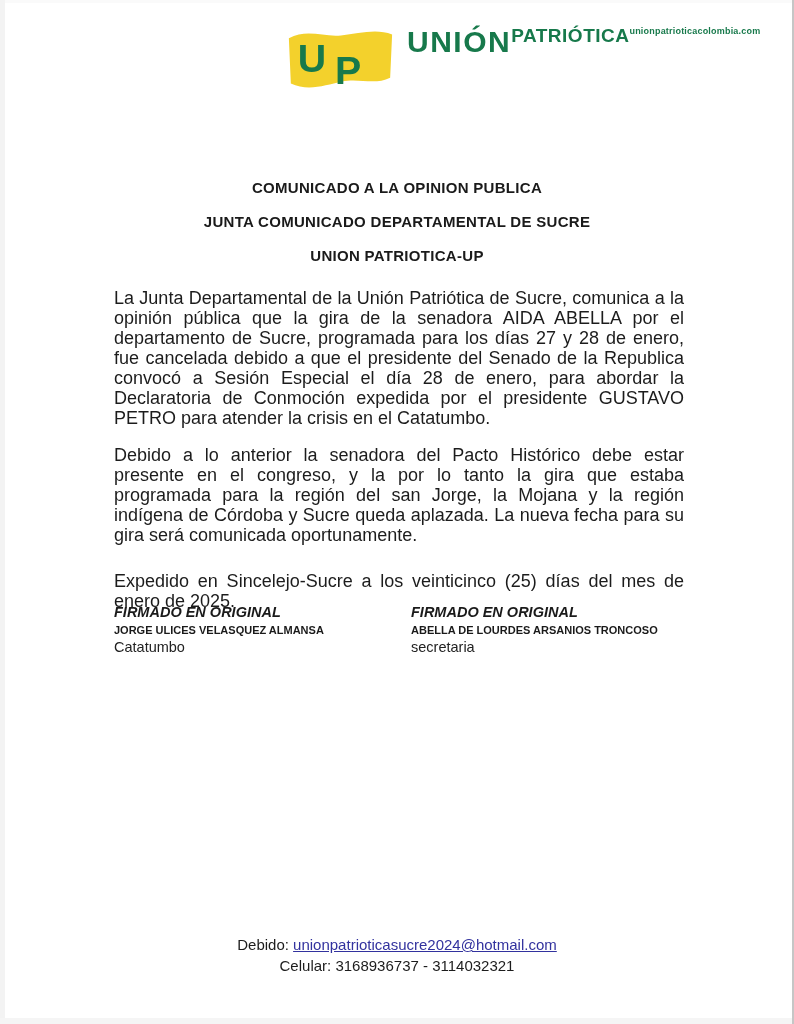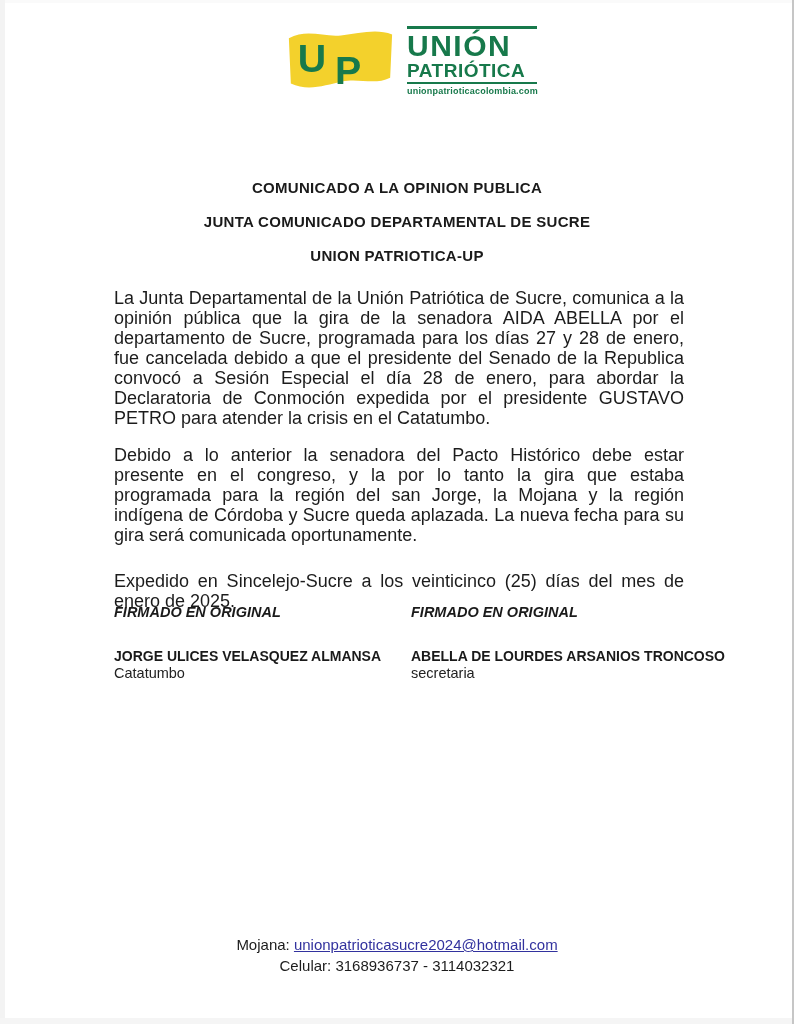--- a/index.html
+++ b/index.html
@@ -27,21 +27,20 @@
     display: flex;
     justify-content: center;
     align-items: flex-start;
     transform: translateX(12px);
     gap: 8px;
   }
   .logo-flag { width: 118px; height: 70px; }
   .logo-textblock {
     width: 130px;
     display: flex;
-    flex-direction: column;
     padding-top: 2px;
   }
   .logo-rule-top { height: 3px; background: #17794b; margin-bottom: 1px; }
   .logo-rule-mid { height: 2px; background: #17794b; margin: 2px 0 2px 0; }
   .logo-name1 {
     color: #17794b; font-weight: bold; font-size: 30px; line-height: 31px;
     letter-spacing: 1.5px; transform: scaleY(0.96); white-space: nowrap;
   }
   .logo-name2 {
     color: #17794b; font-weight: bold; font-size: 19px; line-height: 19px;
@@ -93,23 +92,23 @@
   .sig-col { width: 297px; }
   .sig-col.right { width: 279px; }
   .sig-header {
     font-weight: bold;
     font-style: italic;
     font-size: 14.5px;
     line-height: 16px;
     color: #1a1a1a;
   }
   .sig-name {
-    margin-top: 28px;
+    margin-top: 2px;
     font-weight: bold;
-    font-size: 14px;
+    font-size: 11px;
     line-height: 16px;
     color: #1a1a1a;
     white-space: nowrap;
   }
   .sig-role {
     margin-top: 1px;
     font-size: 14.5px;
     line-height: 17px;
     color: #222;
   }
@@ -170,21 +169,21 @@
     </div>
     <div class="sig-col right">
       <div class="sig-header">FIRMADO EN ORIGINAL</div>
       <div class="sig-name">ABELLA DE LOURDES ARSANIOS TRONCOSO</div>
       <div class="sig-role">secretaria</div>
     </div>
   </div>
 
   <div class="footer">
     <div>
-      <span>Mojana:</span>
+      <span>Debido:</span>
       <a class="email-link">unionpatrioticasucre2024@hotmail.com</a>
     </div>
     <div>
       <span>Celular:</span>
       <span>3168936737 - 3114032321</span>
     </div>
   </div>
 
 </div>
 

